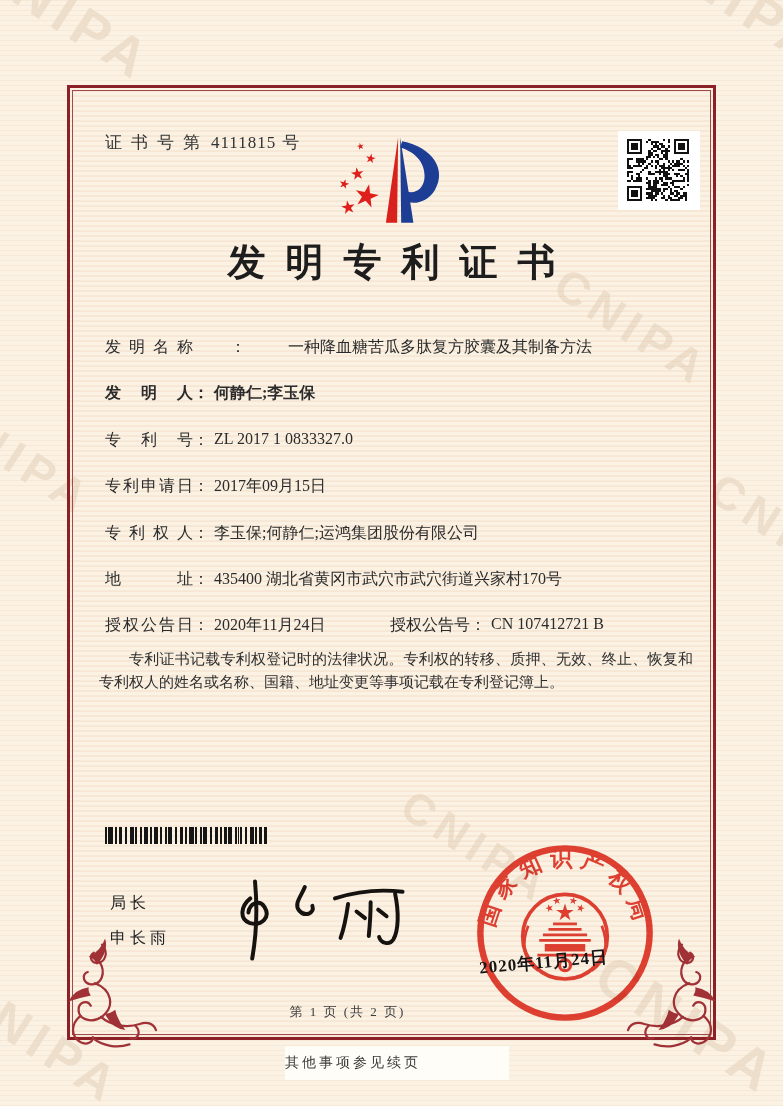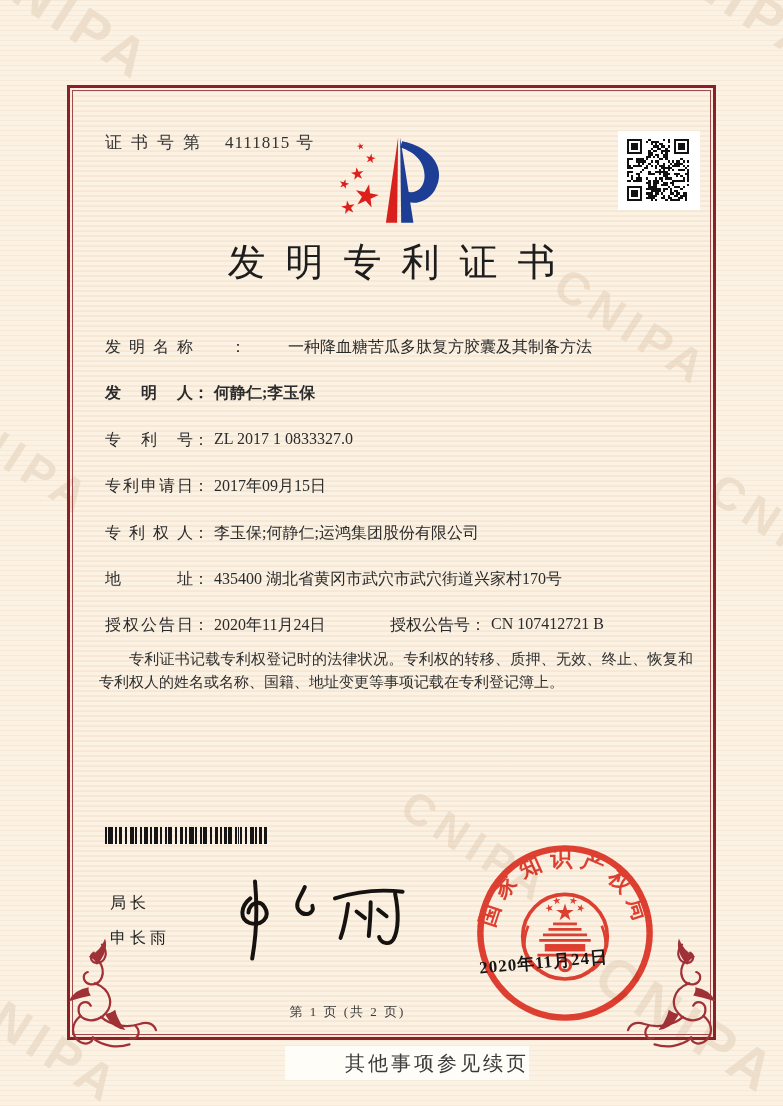--- a/index.html
+++ b/index.html
@@ -17,28 +17,28 @@
     opacity:.75;user-select:none;white-space:nowrap;z-index:0;
   }
   .frame{
     position:absolute;left:67px;top:85px;width:649px;height:955px;
     border:3px solid #8b2127;box-sizing:border-box;z-index:1;
     background:repeating-linear-gradient(0deg, rgba(230,184,148,0.20) 0 1px, rgba(0,0,0,0) 1px 5px);
   }
   .frame::after{content:"";position:absolute;inset:2px;border:1px solid #a2494e;}
   .cert-no{position:absolute;left:105px;top:131px;font-size:17px;color:#333;z-index:2;}
   .cert-no .sp{letter-spacing:9px;}
-  .cert-no .num{letter-spacing:1px;margin-left:16px;}
+  .cert-no .num{letter-spacing:1px;margin-left:2px;}
   .cert-no .suf{margin-left:6px;}
   .logo{position:absolute;left:335px;top:131px;width:112px;height:97px;z-index:2;}
   .qr-box{position:absolute;left:618px;top:131px;width:82px;height:79px;background:#fff;z-index:2;}
   .qr{position:absolute;left:9px;top:8px;width:62px;height:62px;}
   .doc-title{
     position:absolute;left:67px;top:237px;width:649px;text-align:center;
-    font-size:38px;font-weight:normal;color:#1d1d1d;letter-spacing:20px;text-indent:20px;z-index:2;
+    font-size:38px;font-weight:bold;color:#1d1d1d;letter-spacing:20px;text-indent:20px;z-index:2;
   }
   .row{position:absolute;left:105px;display:flex;font-size:16px;z-index:2;white-space:nowrap;}
   .flabel{display:inline-block;width:88px;text-align:justify;text-align-last:justify;}
   .fcolon{margin:0 5px 0 0;}
   .grant-extra{position:absolute;left:285px;top:0;display:flex;white-space:nowrap;}
   .paras{position:absolute;left:99px;top:648px;width:594px;font-size:15px;line-height:23px;
     text-align:justify;color:#2e2e2e;z-index:2;}
   .paras p{margin:0;text-indent:2em;}
   .barcode{position:absolute;left:105px;top:827px;width:165px;height:17px;z-index:2;
     background:
@@ -47,22 +47,22 @@
       repeating-linear-gradient(90deg,rgba(0,0,0,0) 0 3px,#151515 3px 5px,rgba(0,0,0,0) 5px 12px);
   }
   .sig-title{position:absolute;left:110px;top:893px;font-size:16px;letter-spacing:4px;color:#222;z-index:2;}
   .sig-name{position:absolute;left:110px;top:928px;font-size:16px;letter-spacing:4px;color:#222;z-index:2;}
   .signature{position:absolute;left:224px;top:876px;width:188px;height:88px;z-index:2;}
   .seal{position:absolute;left:473px;top:841px;width:184px;height:184px;z-index:3;mix-blend-mode:multiply;}
   .seal-date{position:absolute;left:479px;top:949px;width:170px;font-size:17px;font-weight:bold;
     color:#161616;transform:rotate(-5deg);letter-spacing:1px;z-index:4;white-space:nowrap;}
   .page-info{position:absolute;left:67px;top:1003px;width:561px;text-align:center;
     font-size:13px;letter-spacing:2px;color:#3c3c3c;z-index:2;}
-  .cont-note{position:absolute;left:285px;top:1046px;width:244px;height:34px;background:#fffdf7;
-    text-align:right;line-height:34px;font-size:20px;letter-spacing:3px;color:#3a3a3a;z-index:2;}
+  .cont-note{position:absolute;left:285px;top:1046px;width:224px;height:34px;background:#fffdf7;
+    text-align:left;line-height:34px;font-size:14px;letter-spacing:3px;color:#3a3a3a;z-index:2;}
   .flourish{position:absolute;width:112px;height:118px;z-index:2;}
   .flourish.bl{left:46px;top:938px;}
   .flourish.br{left:626px;top:938px;transform:scaleX(-1);}
   .defs{position:absolute;width:0;height:0;overflow:hidden;}
 </style>
 </head>
 <body>
 
 <svg class="defs" xmlns="http://www.w3.org/2000/svg">
   <defs>

